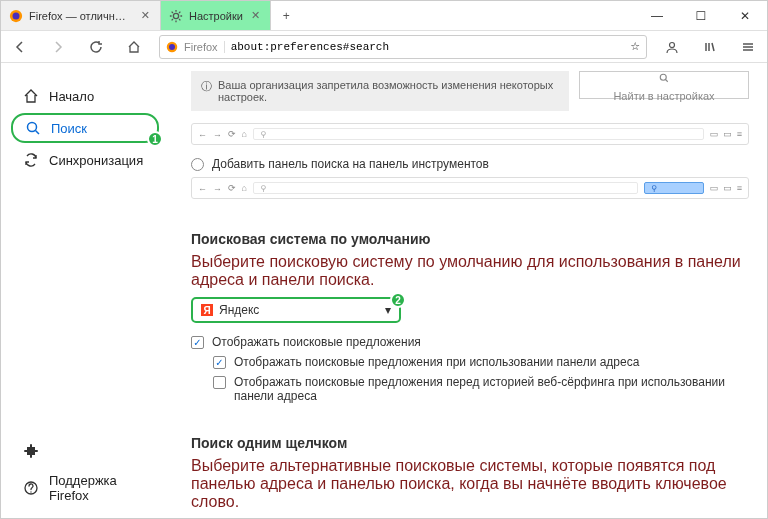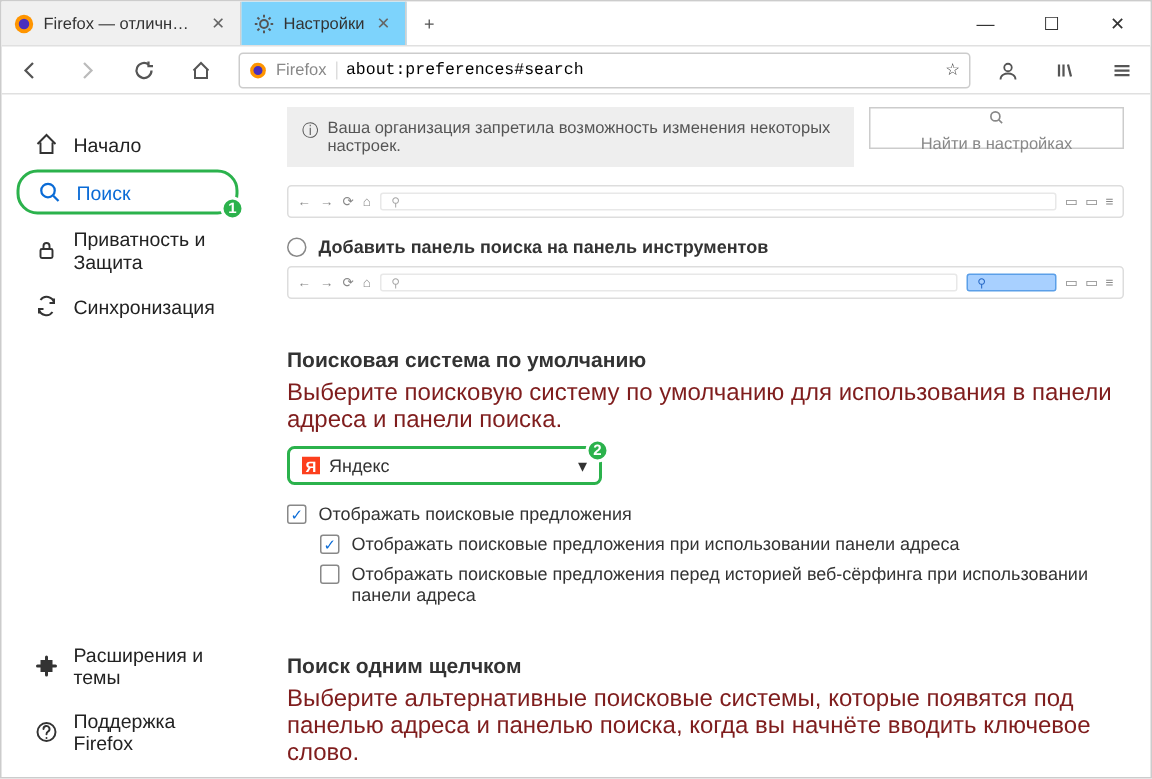--- a/index.html
+++ b/index.html
@@ -1,20 +1,20 @@
 <!DOCTYPE html>
 <html><head>
 <meta charset="utf-8">
 <style>
 * { margin: 0; padding: 0; box-sizing: border-box; font-family: -apple-system, "Segoe UI", Arial, sans-serif; }
 body { width: 768px; height: 519px; background: #fff; border: 1px solid #ccc; overflow: hidden; display: flex; flex-direction: column; font-size: 12px; color: #333; }
 .titlebar { height: 30px; background: #fff; display: flex; align-items: stretch; border-bottom: 1px solid #e0e0e0; }
 .tab { display: flex; align-items: center; padding: 0 8px; gap: 6px; border-right: 1px solid #d0d0d0; font-size: 11px; max-width: 160px; overflow: hidden; }
 .tab.inactive { background: #f0f0f0; }
-.tab.active { background: #7dd3fc; justify-content: flex-end; }
+.tab.active { background: #86efac; justify-content: flex-end; }
 .tab .fav { width: 14px; height: 14px; flex-shrink: 0; }
 .tab .label { white-space: nowrap; overflow: hidden; text-overflow: ellipsis; flex: 1; }
 .tab .close { color: #666; padding: 0 2px; }
 .newtab { width: 30px; display: flex; align-items: center; justify-content: center; color: #555; }
 .winctrls { margin-left: auto; display: flex; }
 .winbtn { width: 44px; display: flex; align-items: center; justify-content: center; color: #333; }
 .toolbar { height: 32px; display: flex; align-items: center; padding: 0 6px; gap: 12px; border-bottom: 1px solid #e0e0e0; }
 .tbtn { width: 26px; height: 26px; display: flex; align-items: center; justify-content: center; color: #555; border-radius: 3px; }
 .urlbar { flex: 1; height: 24px; border: 1px solid #ccc; border-radius: 3px; display: flex; align-items: center; padding: 0 6px; gap: 6px; font-size: 11px; }
 .urlbar .fx { color: #888; border-right: 1px solid #ddd; padding-right: 6px; }
@@ -29,21 +29,21 @@
 .side-bottom { margin-top: auto; }
 .main { flex: 1; overflow-y: auto; padding: 8px 18px 0 22px; position: relative; }
 .notice-row { display: flex; gap: 10px; margin-bottom: 12px; }
 .notice { flex: 1; background: #eee; padding: 8px 10px; font-size: 11px; color: #555; display: flex; gap: 6px; }
 .findbox { width: 170px; height: 28px; border: 1px solid #ccc; display: flex; align-items: center; padding: 0 8px; gap: 6px; font-size: 11px; color: #888; flex-direction: column; }
 .mini-bar { border: 1px solid #ddd; border-radius: 3px; height: 22px; margin: 6px 0 12px 0; display: flex; align-items: center; padding: 0 6px; gap: 6px; font-size: 9px; color: #888; }
 .mini-bar .url-slot { flex: 1; border: 1px solid #e8e8e8; height: 12px; border-radius: 2px; }
 .mini-bar .search-slot { width: 60px; border: 1px solid #e8e8e8; height: 12px; border-radius: 2px; }
 .mini-bar .search-slot.hi { background: #a8d0ff; border-color: #5b9fe8; }
 .mini-icons { display: flex; gap: 5px; }
-.radio-row { display: flex; align-items: flex-start; gap: 8px; font-size: 12px; margin-bottom: 4px; font-weight: bold; }
+.radio-row { display: flex; align-items: flex-start; gap: 8px; font-size: 12px; margin-bottom: 4px; }
 .radio-circle { width: 13px; height: 13px; border: 1px solid #888; border-radius: 50%; margin-top: 1px; flex-shrink: 0; }
 h3 { font-size: 14px; font-weight: 600; margin: 32px 0 6px 0; }
 .desc { font-size: 16px; color: #7f1d1d; margin-bottom: 8px; }
 .engine-dd { width: 210px; height: 26px; border: 2px solid #2bb24c; border-radius: 5px; display: flex; align-items: center; padding: 0 8px; gap: 6px; font-size: 12px; position: relative; margin-bottom: 12px; }
 .engine-dd .arrow { margin-left: auto; }
 .badge2 { position: absolute; right: -7px; top: -7px; width: 16px; height: 16px; border-radius: 50%; background: #2bb24c; color: #fff; font-size: 10px; font-weight: bold; display: flex; align-items: center; justify-content: center; border: 2px solid #fff; }
 .chk-row { display: flex; align-items: flex-start; gap: 8px; font-size: 12px; margin-bottom: 6px; }
 .chk { width: 13px; height: 13px; border: 1px solid #888; border-radius: 2px; display: flex; align-items: center; justify-content: center; font-size: 10px; color: #0a6bd6; margin-top: 1px; flex-shrink: 0; }
 .indent { margin-left: 22px; }
 svg { display: block; }
@@ -148,43 +148,33 @@
             <circle cx="7" cy="7" r="4.5" fill="none" stroke="#0a6bd6" stroke-width="1.5"></circle>
             <path d="M10.5 10.5L14 14" stroke="#0a6bd6" stroke-width="1.5"></path>
           </svg>
         </span>
       <span class="txt">Поиск</span>
       <span class="badge-num">1</span>
     </div>
     <div class="side-item">
       <span class="ic">
           <svg width="16" height="16" viewBox="0 0 16 16">
-            <rect x="4" y="7" width="8" height="6" rx="1" fill="none" stroke="#333" stroke-width="1.3"></rect>
-            <path d="M6 7V5a2 2 0 0 1 4 0v2" fill="none" stroke="#333" stroke-width="1.3"></path>
-          </svg>
-        </span>
-      <span class="txt">Приватность и Защита</span>
-    </div>
-    <div class="side-item">
-      <span class="ic">
-          <svg width="16" height="16" viewBox="0 0 16 16">
             <path d="M13 6a5 5 0 0 0-9-2M3 10a5 5 0 0 0 9 2" fill="none" stroke="#333" stroke-width="1.3"></path>
             <path d="M13 3v3h-3M3 13v-3h3" fill="none" stroke="#333" stroke-width="1.3"></path>
           </svg>
         </span>
       <span class="txt">Синхронизация</span>
     </div>
     <div class="side-bottom">
       <div class="side-item">
         <span class="ic">
             <svg width="16" height="16" viewBox="0 0 16 16">
               <path d="M4 4h3V2a1 1 0 1 1 2 0v2h3v3h2a1 1 0 1 1 0 2h-2v3H9v2a1 1 0 1 1-2 0v-2H4V9H2a1 1 0 1 1 0-2h2V4z" fill="#333"></path>
             </svg>
           </span>
-        <span class="txt">Расширения и темы</span>
       </div>
       <div class="side-item">
         <span class="ic">
             <svg width="16" height="16" viewBox="0 0 16 16">
               <circle cx="8" cy="8" r="6" fill="none" stroke="#333" stroke-width="1.3"></circle>
               <path d="M6 6a2 2 0 1 1 3 1.7c-.6.4-1 .8-1 1.8M8 12h0" fill="none" stroke="#333" stroke-width="1.3" stroke-linecap="round"></path>
             </svg>
           </span>
         <span class="txt">Поддержка Firefox</span>
       </div>

